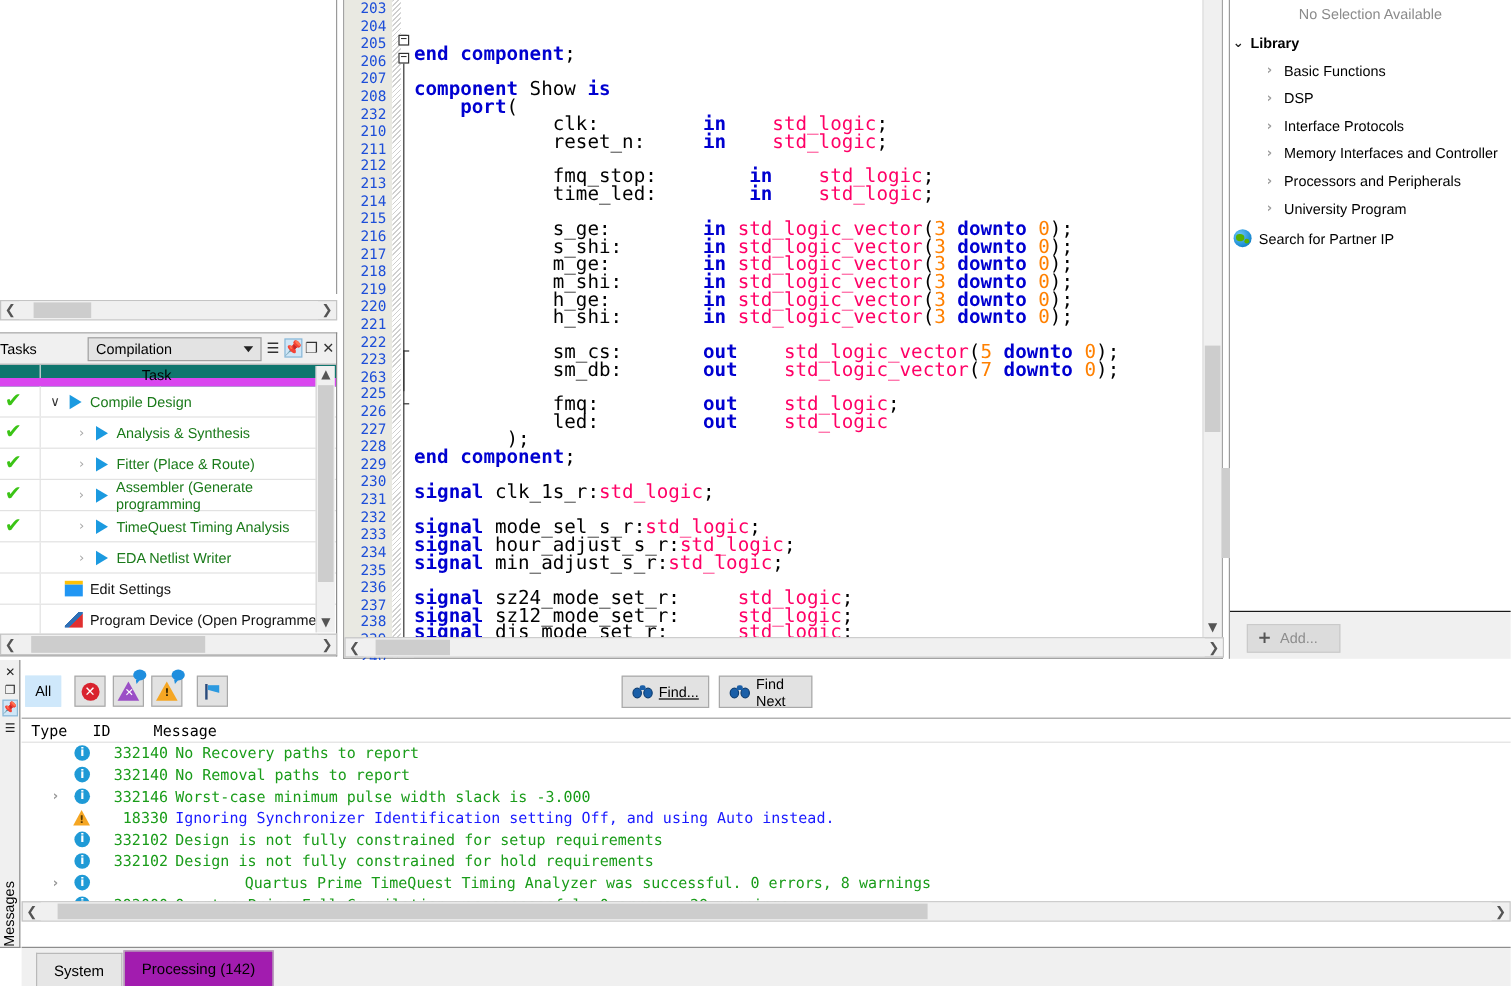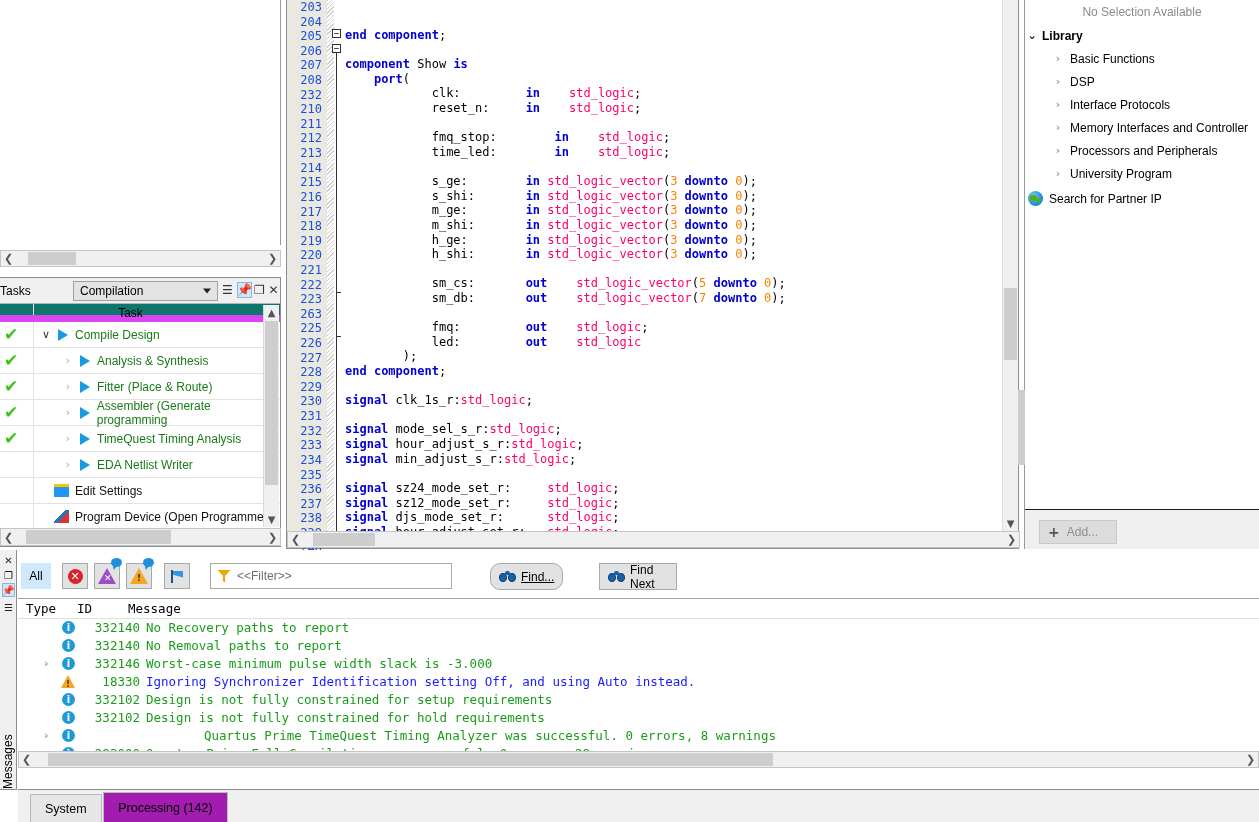--- a/index.html
+++ b/index.html
@@ -118,21 +118,21 @@
   .fold-col {
     position: absolute; left: 40px; top: 0; width: 18px; bottom: 0;
     background: #ffffff;
   }
   .fold-hatch {
     position: absolute; left: 0; top: 0; width: 7px; bottom: 0;
     background: repeating-linear-gradient(135deg,#cfcfcf 0 1px,#ffffff 1px 3px);
   }
   .code-area {
     position: absolute; left: 58px; top: 0; right: 17px; bottom: 17px;
-    overflow: hidden; font-family: "DejaVu Sans Mono", monospace; font-size: 12px;
+    overflow: hidden; font-family: "DejaVu Sans Mono", monospace; font-size: 16px;
     white-space: pre;
   }
   .ln { height: 14.62px; line-height: 14.62px; }
   .gl { height: 14.62px; line-height: 14.62px; padding-right: 5px; }
   .kw { color: #0000d0; font-weight: bold; }
   .ty { color: #ff0066; }
   .num { color: #ff8000; }
   .pl { color: #000000; }
 
   .ed-vscroll {
@@ -616,25 +616,21 @@
       </div>
       <div class="tb-btn" style="left:108px; width:26px;">
         <span class="ico-warn2">
             <span>!</span>
           </span>
         <span class="bubble"></span>
       </div>
       <div class="tb-btn" style="left:146px; width:26px;">
         <span class="ico-flag"></span>
       </div>
-      <div class="filter-input">
-        <span class="ico-funnel" style="margin-left:6px;flex:0 0 auto;"></span>
-        <span class="filter-ph">&lt;&lt;Filter&gt;&gt;</span>
-      </div>
-      <div class="find-btn" style="left:472px; width:73px;border-radius:10px;">
+      <div class="find-btn" style="left:500px; width:73px;">
         <span class="binoc">
             <i class="l"></i>
             <i class="r"></i>
             <b></b>
           </span>
         <span style="text-decoration:underline; text-decoration-skip-ink:none;">Find...</span>
       </div>
       <div class="find-btn" style="left:581px; width:78px;">
         <span class="binoc">
             <i class="l"></i>

